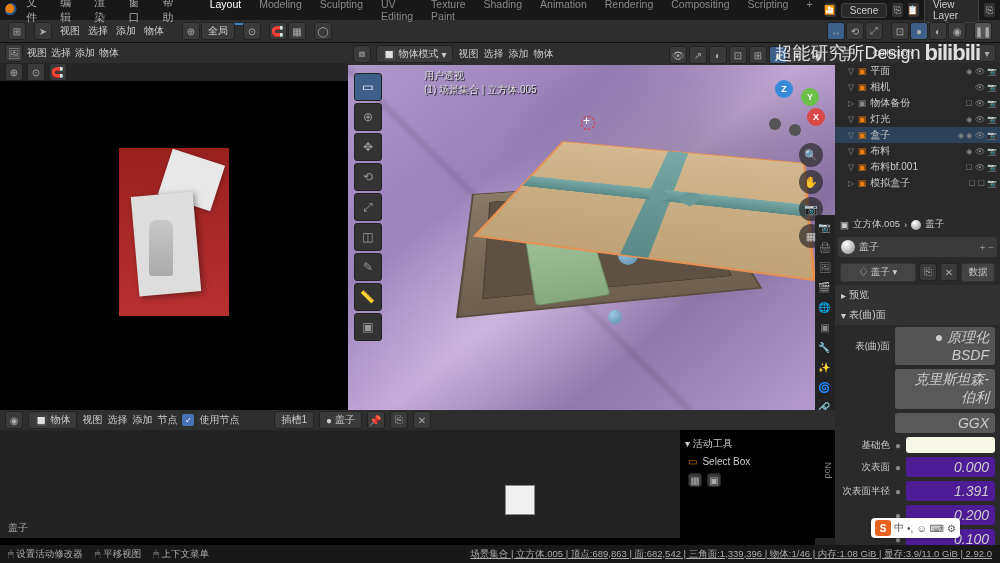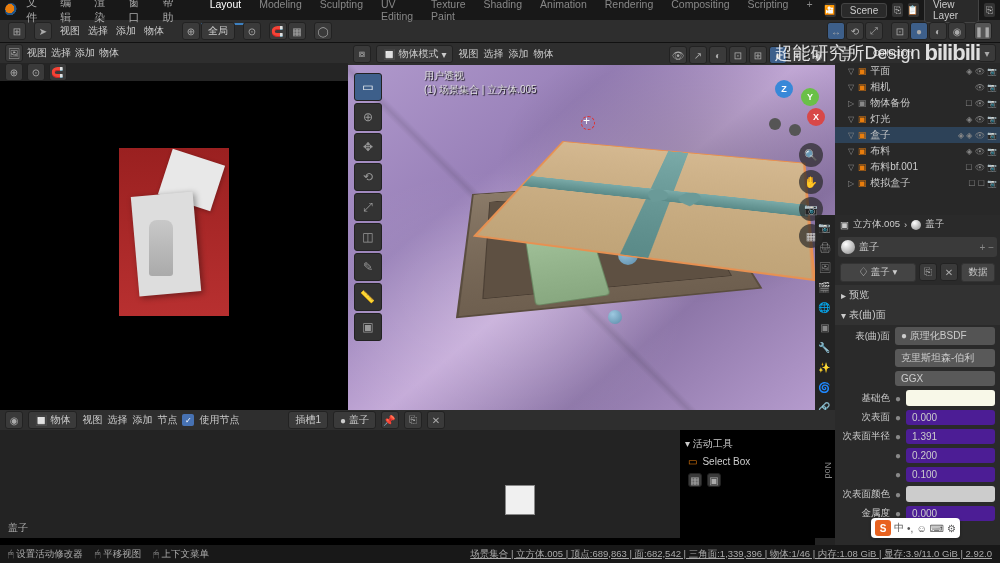--- a/index.html
+++ b/index.html
@@ -76,21 +76,21 @@
 .props { width:165px; background:#2a2a2a; display:flex; flex-direction:column; font-size:10px; position:absolute; right:0; top:215px; height:330px; }
 .props-tabs { width:20px; background:#232323; display:flex; flex-direction:column; gap:2px; padding-top:3px; align-items:center; position:absolute; left:-20px; top:0; bottom:0; }
 .ptab { width:18px; height:18px; display:flex; align-items:center; justify-content:center; font-size:10px; color:#888; cursor:pointer; border-radius:2px; }
 .ptab.active { background:#3d5f8a; color:#fff; }
 .props-body { flex:1; padding:0; overflow:hidden; }
 .breadcrumb { padding:3px 5px; font-size:9.5px; color:#ccc; display:flex; align-items:center; gap:4px; }
 .mat-slot { margin:3px; padding:3px; background:#3a3a3a; border-radius:3px; display:flex; align-items:center; gap:4px; font-size:10px; }
 .mat-ball { width:14px; height:14px; background:radial-gradient(circle at 35% 30%,#fff,#888); border-radius:50%; }
 .prop-row { display:flex; align-items:center; padding:2px 5px; gap:5px; font-size:10px; }
 .prop-row .pl { flex:0 0 50px; text-align:right; color:#ccc; font-size:9.5px; }
-.prop-val { flex:1; background:#595959; padding:2px 6px; border-radius:3px; text-align:left; font-size:10px; }
+.prop-val { flex:1; background:#595959; padding:2px 6px; border-radius:3px; text-align:right; font-size:14px;font-style:italic; }
 .prop-val.num { background:#4c1d95; }
 .color-swatch { flex:1; height:16px; background:#f8f8e8; border-radius:3px; }
 .panel-header { padding:3px 6px; background:#323232; font-size:10px; display:flex; align-items:center; gap:3px; }
 .link-row { display:flex; padding:3px 5px; gap:3px; }
 .link-btn { flex:1; background:#444; border:1px solid #333; padding:2px; text-align:center; font-size:9.5px; border-radius:3px; }
 
 .bottom-panel { position:absolute; left:0; right:165px; top:410px; height:128px; background:#1a1a1a; display:flex; flex-direction:column; }
 .bp-header { height:20px; background:#2e2e2e; display:flex; align-items:center; padding:0 5px; gap:5px; font-size:10px; }
 .bp-area { flex:1; position:relative; background:#232323; }
 .active-tool { position:absolute; right:0; top:0; width:155px; height:100%; background:#000000; padding:5px; }
@@ -420,21 +420,21 @@
 <div class="bottom-panel">
   <div class="bp-header">
     <span class="icon-btn">◉</span>
     <span class="dropdown">🔲 <span>物体</span></span>
     <span>视图</span>
     <span>选择</span>
     <span>添加</span>
     <span>节点</span>
     <span class="checkbox">✓</span>
     <span>使用节点</span>
-    <span class="dropdown" style="margin-left:44px">插槽1</span>
+    <span class="dropdown" style="margin-left:30px">插槽1</span>
     <span class="dropdown">● <span>盖子</span></span>
     <span class="icon-btn">📌</span>
     <span class="icon-btn">⎘</span>
     <span class="icon-btn">✕</span>
   </div>
   <div class="bp-area">
     <div class="node"></div>
     <div class="active-tool">
       <div class="at-header">▾ <span>活动工具</span></div>
       <div class="at-item">

